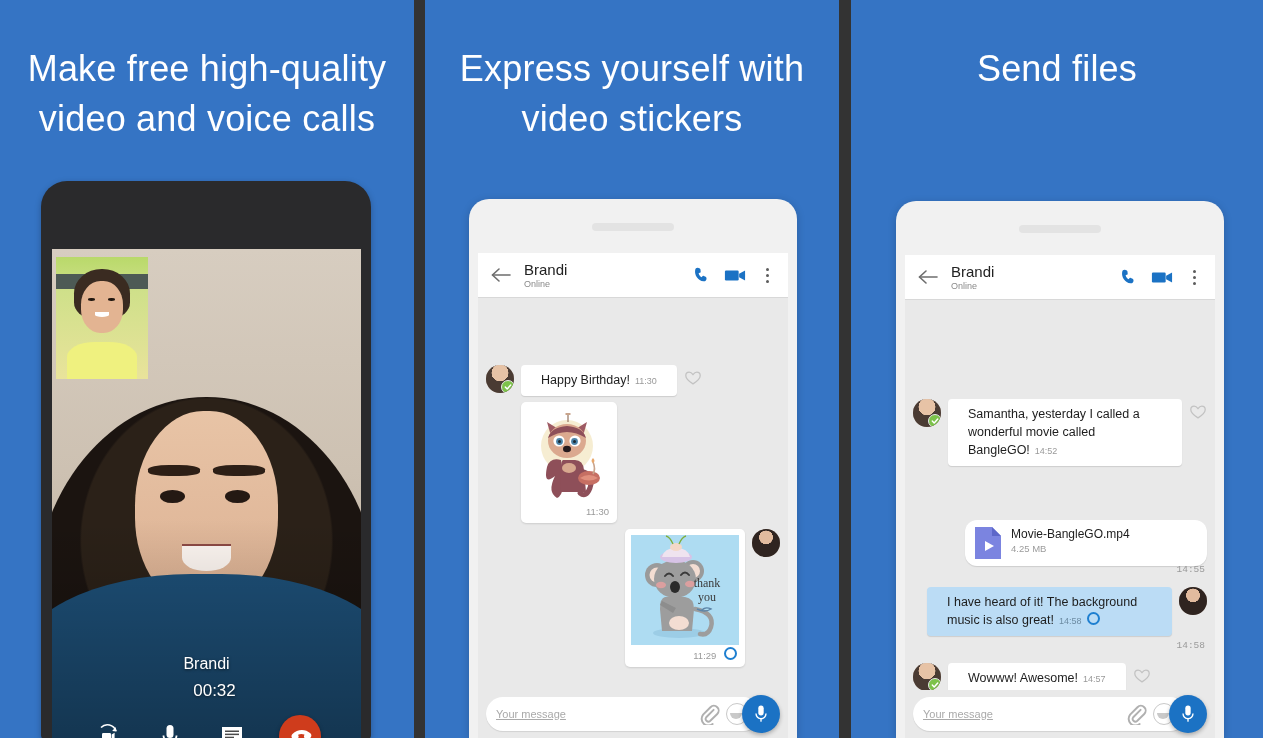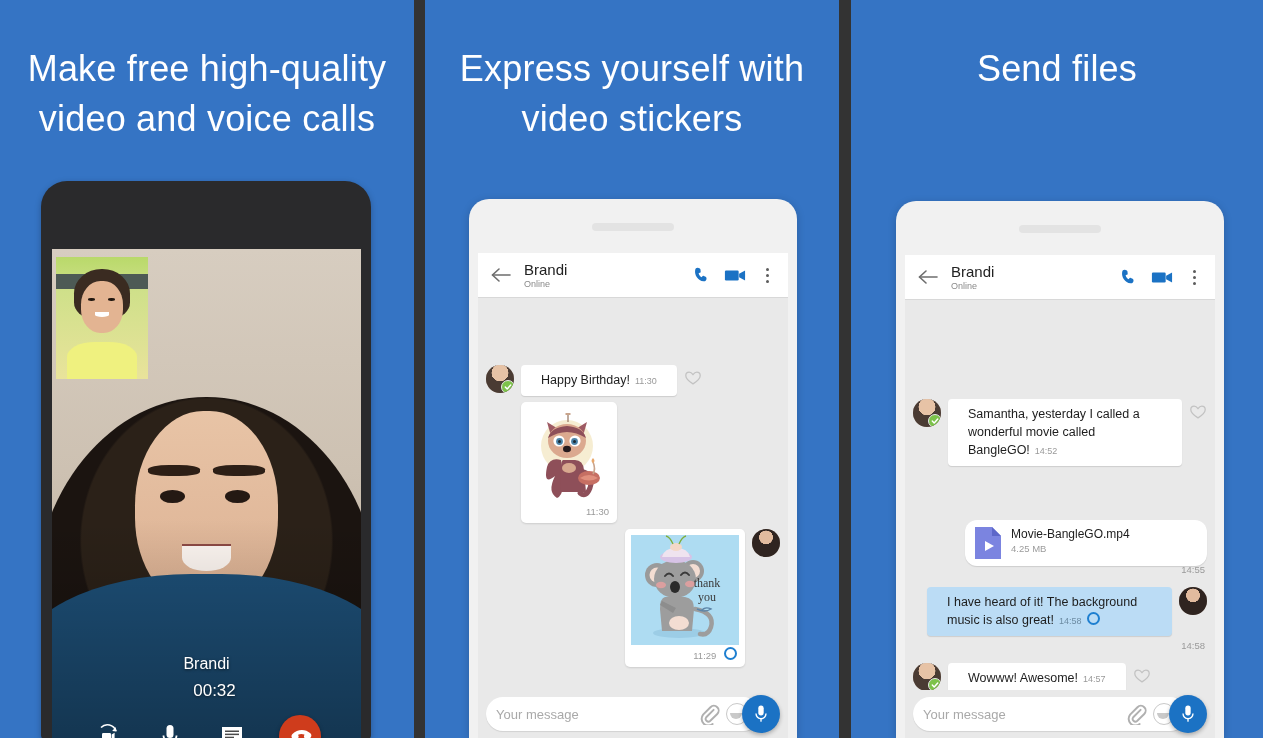--- a/index.html
+++ b/index.html
@@ -110,25 +110,25 @@
   .heart{width:18px;height:18px;margin:4px 0 0 7px;flex:0 0 18px;}
   .readmark{display:inline-block;width:9px;height:9px;border:2px solid #1e7fd0;border-radius:50%;margin-left:5px;vertical-align:-1px;}
 
   .sticker-card{background:#fff;border-radius:5px;padding:6px;box-shadow:0 1px 2px rgba(0,0,0,.12);}
   .sticker-stamp{text-align:right;font-size:9.5px;color:#9a9a9a;margin-top:2px;padding-right:2px;}
 
   .file-card{background:#fff;border-radius:12px;padding:7px 10px;display:flex;gap:10px;box-shadow:0 1px 1px rgba(0,0,0,.12);min-width:185px;margin-top:48px;}
   .file-ico{width:26px;height:32px;position:relative;flex:0 0 26px;}
   .file-name{font-size:12px;color:#1d1d1d;line-height:15px;}
   .file-size{font-size:9.5px;color:#9c9c9c;line-height:13px;}
-  .stamp{text-align:right;font-size:9.5px;color:#9a9a9a;margin:-2px 2px 6px 0;}
+  .stamp{text-align:right;font-size:9.5px;color:#9a9a9a;margin:-2px 2px 6px 0;font-family:Liberation Mono, monospace;}
 
   .composer{position:absolute;left:0;right:0;bottom:0;height:48px;display:flex;align-items:center;padding:0 8px;}
   .input-pill{flex:1;height:34px;background:#fff;border-radius:18px;display:flex;align-items:center;padding:0 10px;box-shadow:0 1px 1px rgba(0,0,0,.1);}
-  .input-text{flex:1;font-size:13px;color:#a9a9a9;}
+  .input-text{flex:1;font-size:11px;color:#a9a9a9;text-decoration:underline;}
   .clip{width:22px;height:22px;margin-right:6px;}
   .emoji{width:20px;height:20px;border:1.6px solid #c9c9c9;border-radius:50%;position:relative;margin-right:2px;}
   .emoji:before{content:"";position:absolute;left:3px;top:8.5px;width:12px;height:6px;background:#c9c9c9;border-radius:0 0 8px 8px;}
   .emoji:after{content:"";position:absolute;left:3px;top:5px;width:12px;height:2px;background:#fff;}
   .mic-fab{width:38px;height:38px;border-radius:50%;background:#1b72c4;display:flex;align-items:center;justify-content:center;margin-left:-18px;box-shadow:0 2px 4px rgba(0,0,0,.28);z-index:2;}
 
   
   .st-cat{width:84px;height:96px;position:relative;}
   .st-mouse{width:108px;height:110px;position:relative;background:#ec4899;border-radius:3px;}
 </style>

